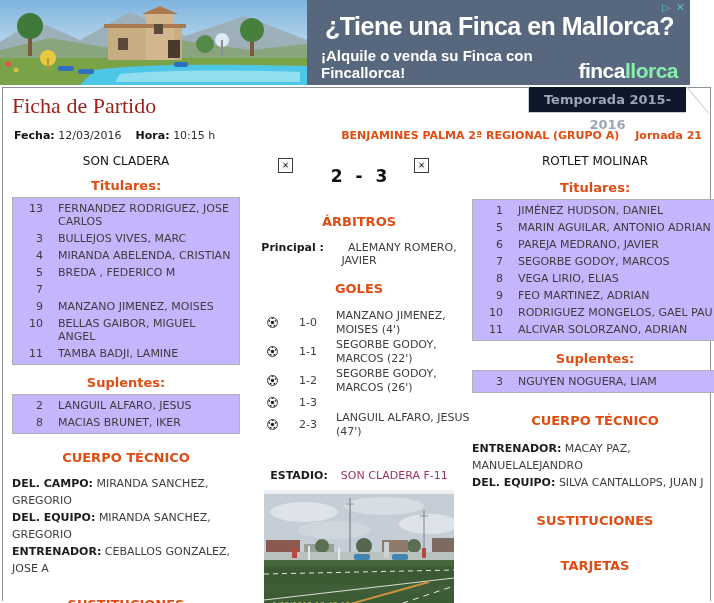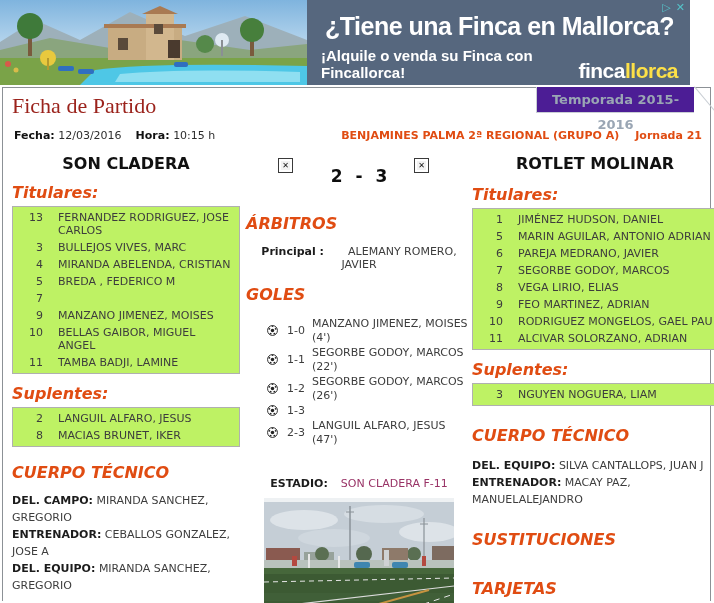--- a/index.html
+++ b/index.html
@@ -10,55 +10,55 @@
   .banner { position:relative; width:690px; height:85px; display:flex; background:#56677e; cursor:pointer; }
   .banner-photo { width:307px; height:85px; flex:none; }
   .banner-right { flex:1; position:relative; color:#fff; padding:8px 10px 4px 12px;
                   display:flex; flex-direction:column; }
   .banner-headline { font-family:"Liberation Sans", sans-serif; font-weight:bold;
                      font-size:25px; letter-spacing:-0.5px; text-align:center; margin-top:4px; }
   .banner-row2 { display:flex; align-items:flex-end; margin-top:6px; padding:0 2px; }
   .banner-sub { font-family:"Liberation Sans", sans-serif; font-weight:bold; font-size:15px; }
   .banner-logo { margin-left:auto; font-family:"Liberation Sans", sans-serif; font-weight:bold;
                  font-size:21px; letter-spacing:-0.5px; line-height:1; }
-  .logo-l2 { color:#fde047; }
+  .logo-l2 { color:#86efac; }
   .ad-ctrls { position:absolute; top:2px; right:5px; display:flex; gap:5px;
               color:#55c3c9; font-size:11px; line-height:1; }
   .ad-ctrls span { cursor:pointer; }
 
   
   .content { position:relative; margin:2px 0 0 2px; width:709px; height:514px;
              border:1px solid #8c9196; border-bottom:none; background:#fff; }
-  .season-tab { position:absolute; top:-1px; right:16px; width:158px; height:26px;
+  .season-tab { position:absolute; top:-1px; right:24px; width:158px; height:26px;
                 border-left:1px solid #c9ced4; border-bottom:1px solid #c9ced4;
                 text-align:center; line-height:25px;
-                color:#9aa6b4; font-weight:bold; font-size:13px; background:#4c1d95; }
+                color:#9aa6b4; font-weight:bold; font-size:13px; background:#0f172a; }
   .season-tab::after { content:""; position:absolute; top:0; left:100%;
                        width:1px; height:34px; background:#c9ced4;
                        transform-origin:top left; transform:rotate(-40deg); }
   .page-title { font-family:"Liberation Serif", serif; font-size:22px; color:#9b231c;
                 padding:5px 0 0 9px; }
 
   .info-row { display:flex; align-items:baseline; padding:10px 8px 0 11px;
               font-size:11px; color:#2e2e2e; }
   .info-row b { color:#111; }
   .gap-sm { display:inline-block; width:14px; }
   .info-right { margin-left:auto; color:#e04c12; font-weight:bold; display:flex; gap:16px; }
 
   
   .cols { display:flex; padding:8px 5px 0 9px; }
   .col-left   { width:228px; flex:none; }
   .col-center { width:226px; flex:none; margin-left:6px; display:flex; flex-direction:column; }
   .col-right  { width:246px; flex:none; margin-left:auto; }
 
-  .team-name { text-align:center; font-weight:bold; font-size:16px; color:#111; margin-top:4px; }
-  .sec-label { text-align:left; color:#e04c12; font-weight:bold; font-size:16px;font-style:italic; } .mt10{margin-top:10px;} .mt12{margin-top:12px;}
+  .team-name { text-align:center; font-weight:normal; font-size:12px; color:#111; margin-top:4px; }
+  .sec-label { text-align:center; color:#e04c12; font-weight:bold; font-size:13px; } .mt10{margin-top:10px;} .mt12{margin-top:12px;}
   .mt14{margin-top:14px;} .mt16{margin-top:16px;} .mt20{margin-top:20px;} .mt22{margin-top:22px;} .mt30{margin-top:30px;}
 
-  .roster { border:1px solid #b0b0b0; background:#bef264; margin-top:4px; padding:2px 0; }
+  .roster { border:1px solid #b0b0b0; background:#c4b5fd; margin-top:4px; padding:2px 0; }
   .prow { display:flex; padding:2px 4px; font-size:11px; line-height:13px; color:#3d3d3d; }
   .pnum { width:26px; text-align:right; flex:none; }
   .pname { margin-left:15px; }
 
   .staff { font-size:11px; color:#3d3d3d; line-height:17px; padding-right:4px; }
   .staff b { color:#1c1c1c; }
 
   
   .score-block { position:relative; height:48px; }
   .broken-img { position:absolute; top:8px; width:15px; height:15px;
@@ -68,21 +68,21 @@
                 font-size:8px; font-weight:bold; color:#111; }
   .broken-l { left:32px; } .broken-r { left:168px; }
   .score-text { position:absolute; top:16px; left:0; right:0; text-align:center;
                 font-weight:bold; font-size:17px; color:#0d0d0d;
                 display:flex; justify-content:center; gap:13px; }
 
   .referee-row { text-align:center; font-size:11px; color:#3d3d3d; }
   .referee-row b { color:#1c1c1c; margin-right:24px; }
 
   .goal-row { display:flex; align-items:center; font-size:11px; line-height:14px;
-              color:#3d3d3d; padding:0.5px 0 0.5px 21px; }
+              color:#3d3d3d; padding:0.5px 0 0.5px 21px;gap:12px; }
   .goal-ball { flex:none; width:11px; height:11px; margin-right:9px; }
   .goal-score { flex:none; margin-right:7px; }
 
   .stadium-row { text-align:center; font-size:11px; color:#1c1c1c; }
   .stadium-row b { margin-right:13px; }
   .stadium-link { color:#993366; cursor:pointer; }
 
   .photo { position:relative; width:190px; height:141px; margin:8px auto 0; }
   .photo-ts { position:absolute; left:8px; bottom:22px; color:#cfc35e; font-size:7px;
               letter-spacing:0.5px; }
@@ -202,22 +202,22 @@
             <span class="pname">LANGUIL ALFARO, JESUS</span>
           </div>
         <div class="prow">
             <span class="pnum">8</span>
             <span class="pname">MACIAS BRUNET, IKER</span>
           </div>
       </div>
       <div class="sec-label mt16">CUERPO TÉCNICO</div>
       <div class="staff mt10">
         <div><b>DEL. CAMPO:</b> <span>MIRANDA SANCHEZ, GREGORIO</span></div>
+        <div><b>DEL. EQUIPO:</b> <span>MIRANDA SANCHEZ, GREGORIO</span></div>
         <div><b>ENTRENADOR:</b> <span>CEBALLOS GONZALEZ, JOSE A</span></div>
-        <div><b>DEL. EQUIPO:</b> <span>MIRANDA SANCHEZ, GREGORIO</span></div>
       </div>
       <div class="sec-label mt20">SUSTITUCIONES</div>
 
     </div>
 
     <div class="col-center">
       <div class="score-block">
         <div class="broken-img broken-l">✕</div>
         <div class="broken-img broken-r">✕</div>
         <div class="score-text">
@@ -379,20 +379,20 @@
       </div>
       <div class="sec-label mt10">Suplentes:</div>
       <div class="roster">
         <div class="prow">
             <span class="pnum">3</span>
             <span class="pname">NGUYEN NOGUERA, LIAM</span>
           </div>
       </div>
       <div class="sec-label mt20">CUERPO TÉCNICO</div>
       <div class="staff mt12">
+        <div><b>ENTRENADOR:</b> <span>MACAY PAZ, MANUELALEJANDRO</span></div>
         <div><b>DEL. EQUIPO:</b> <span>SILVA CANTALLOPS, JUAN J</span></div>
-        <div><b>ENTRENADOR:</b> <span>MACAY PAZ, MANUELALEJANDRO</span></div>
       </div>
       <div class="sec-label mt22">SUSTITUCIONES</div>
       <div class="sec-label mt30">TARJETAS</div>
     </div>
   </div>
 </div>
 
 </body></html>

